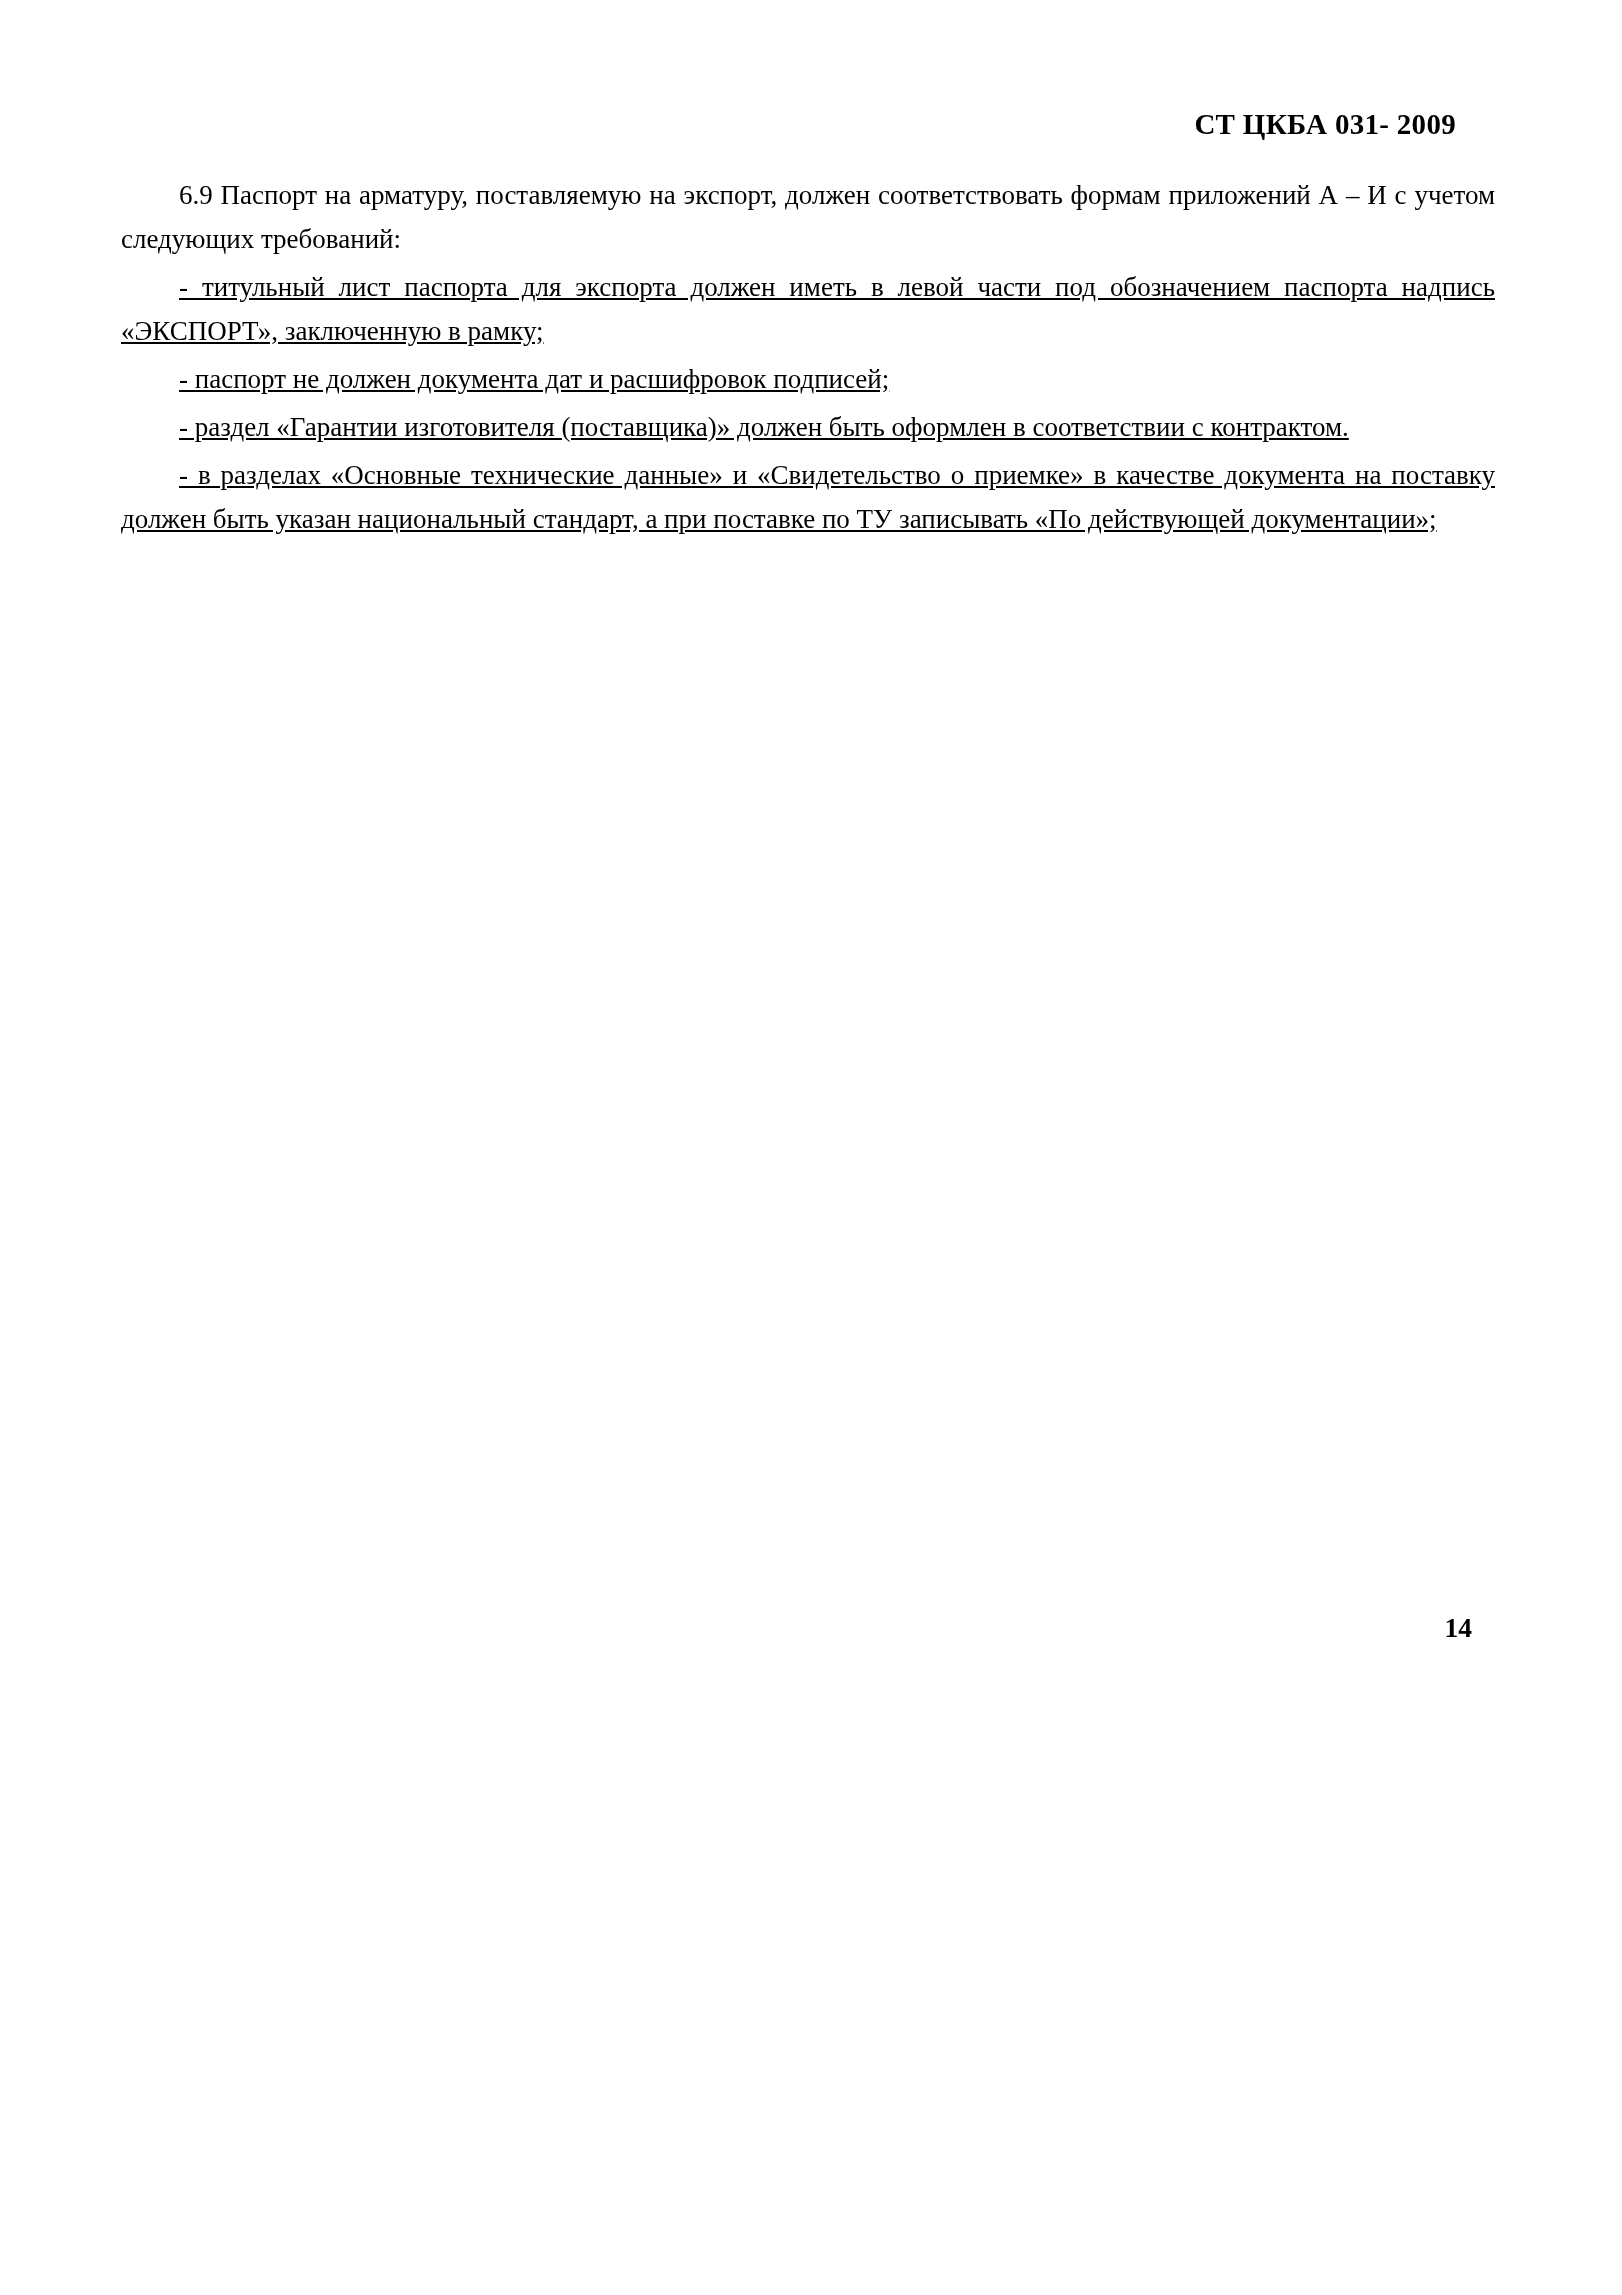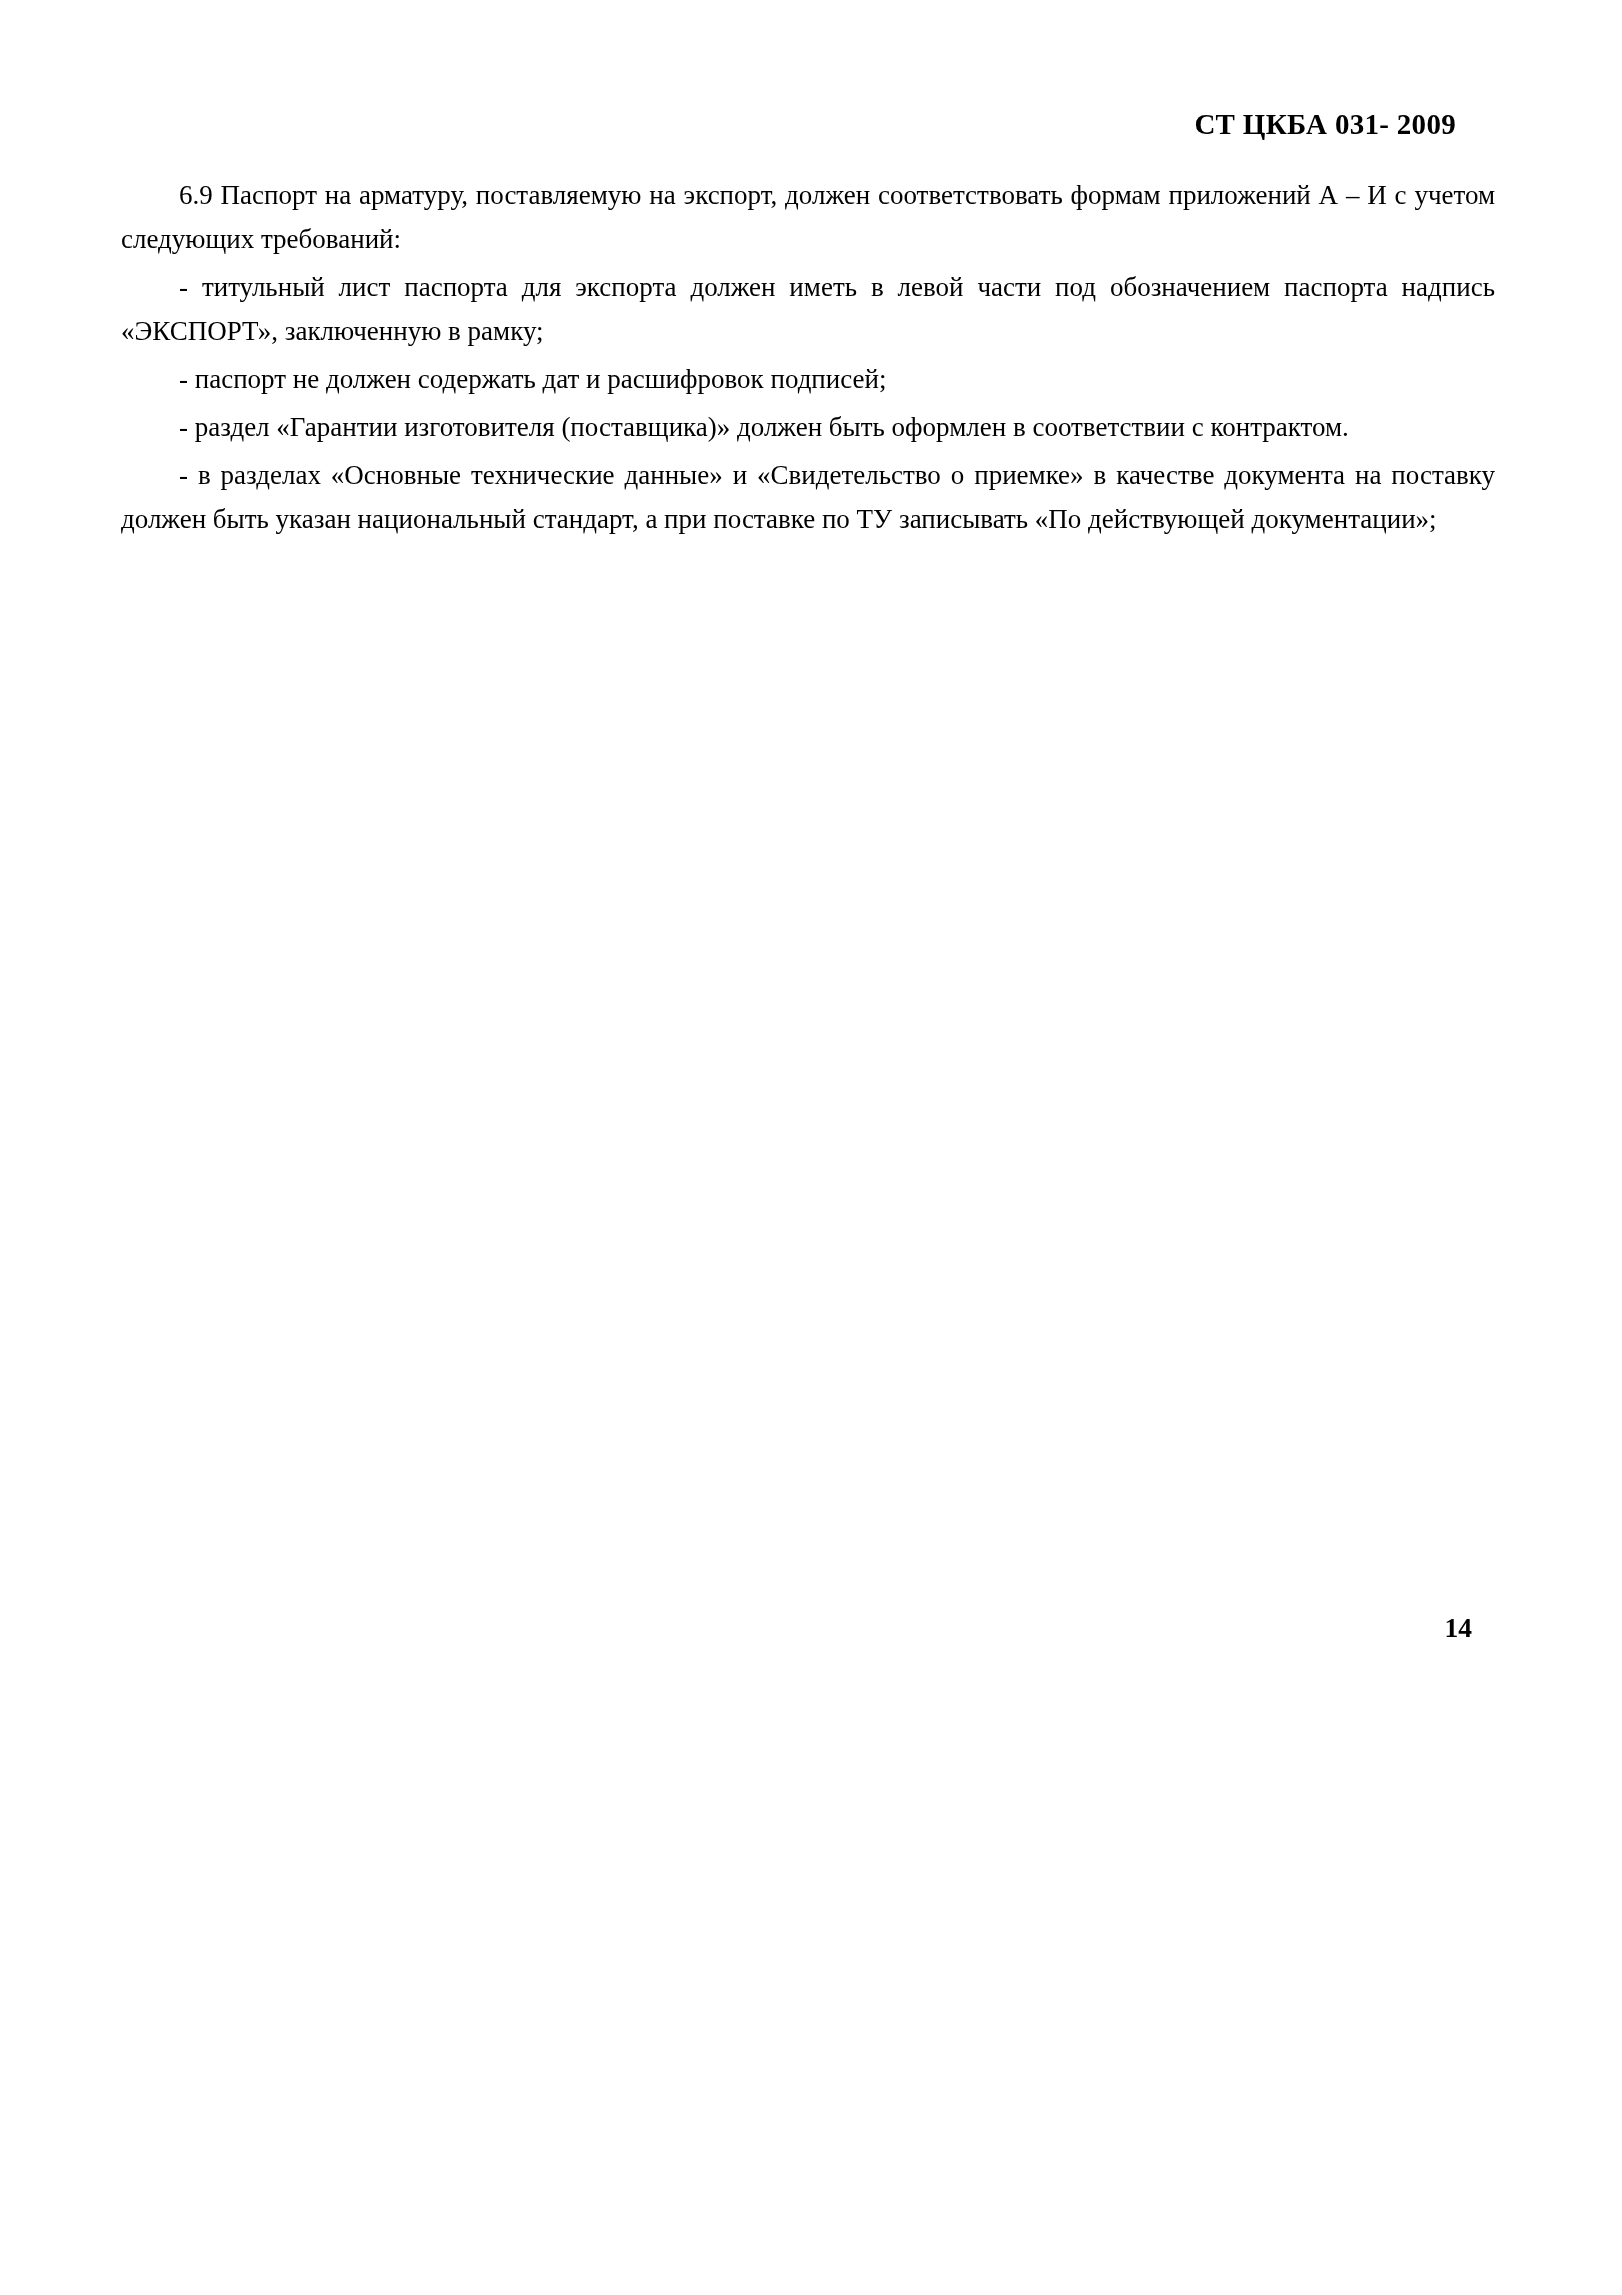--- a/index.html
+++ b/index.html
@@ -47,41 +47,42 @@
     font-size: 27px;
     line-height: 1.63;
     text-align: justify;
     text-justify: inter-word;
     text-indent: 58px;
     hyphens: none;
   }
 
   p.para + p.para {
     margin-top: 3.9px;
+    text-decoration: underline;
   }
 
   .footer-page {
     position: absolute;
     bottom: 128px;
     right: 151px;
     font-size: 27.5px;
     font-weight: bold;
   }
 </style>
 </head>
 <body>
 
 <div class="page">
 
   <div class="header">СТ ЦКБА 031- 2009</div>
 
   <div class="content">
     <p class="para">6.9 Паспорт на арматуру, поставляемую на экспорт, должен соответствовать формам приложений А – И с учетом следующих требований:</p>
     <p class="para">- титульный лист паспорта для экспорта должен иметь в левой части под обозначением паспорта надпись «ЭКСПОРТ», заключенную в рамку;</p>
-    <p class="para">- паспорт не должен содержать дат и расшифровок подписей;</p>
+    <p class="para">- паспорт не должен документа дат и расшифровок подписей;</p>
     <p class="para">- раздел «Гарантии изготовителя (поставщика)» должен быть оформлен в соответствии с контрактом.</p>
     <p class="para">- в разделах «Основные технические данные» и «Свидетельство о приемке» в качестве документа на поставку должен быть указан национальный стандарт, а при поставке по ТУ записывать «По действующей документации»;</p>
   </div>
 
   <div class="footer-page">14</div>
 
 </div>
 
 
 </body></html>

